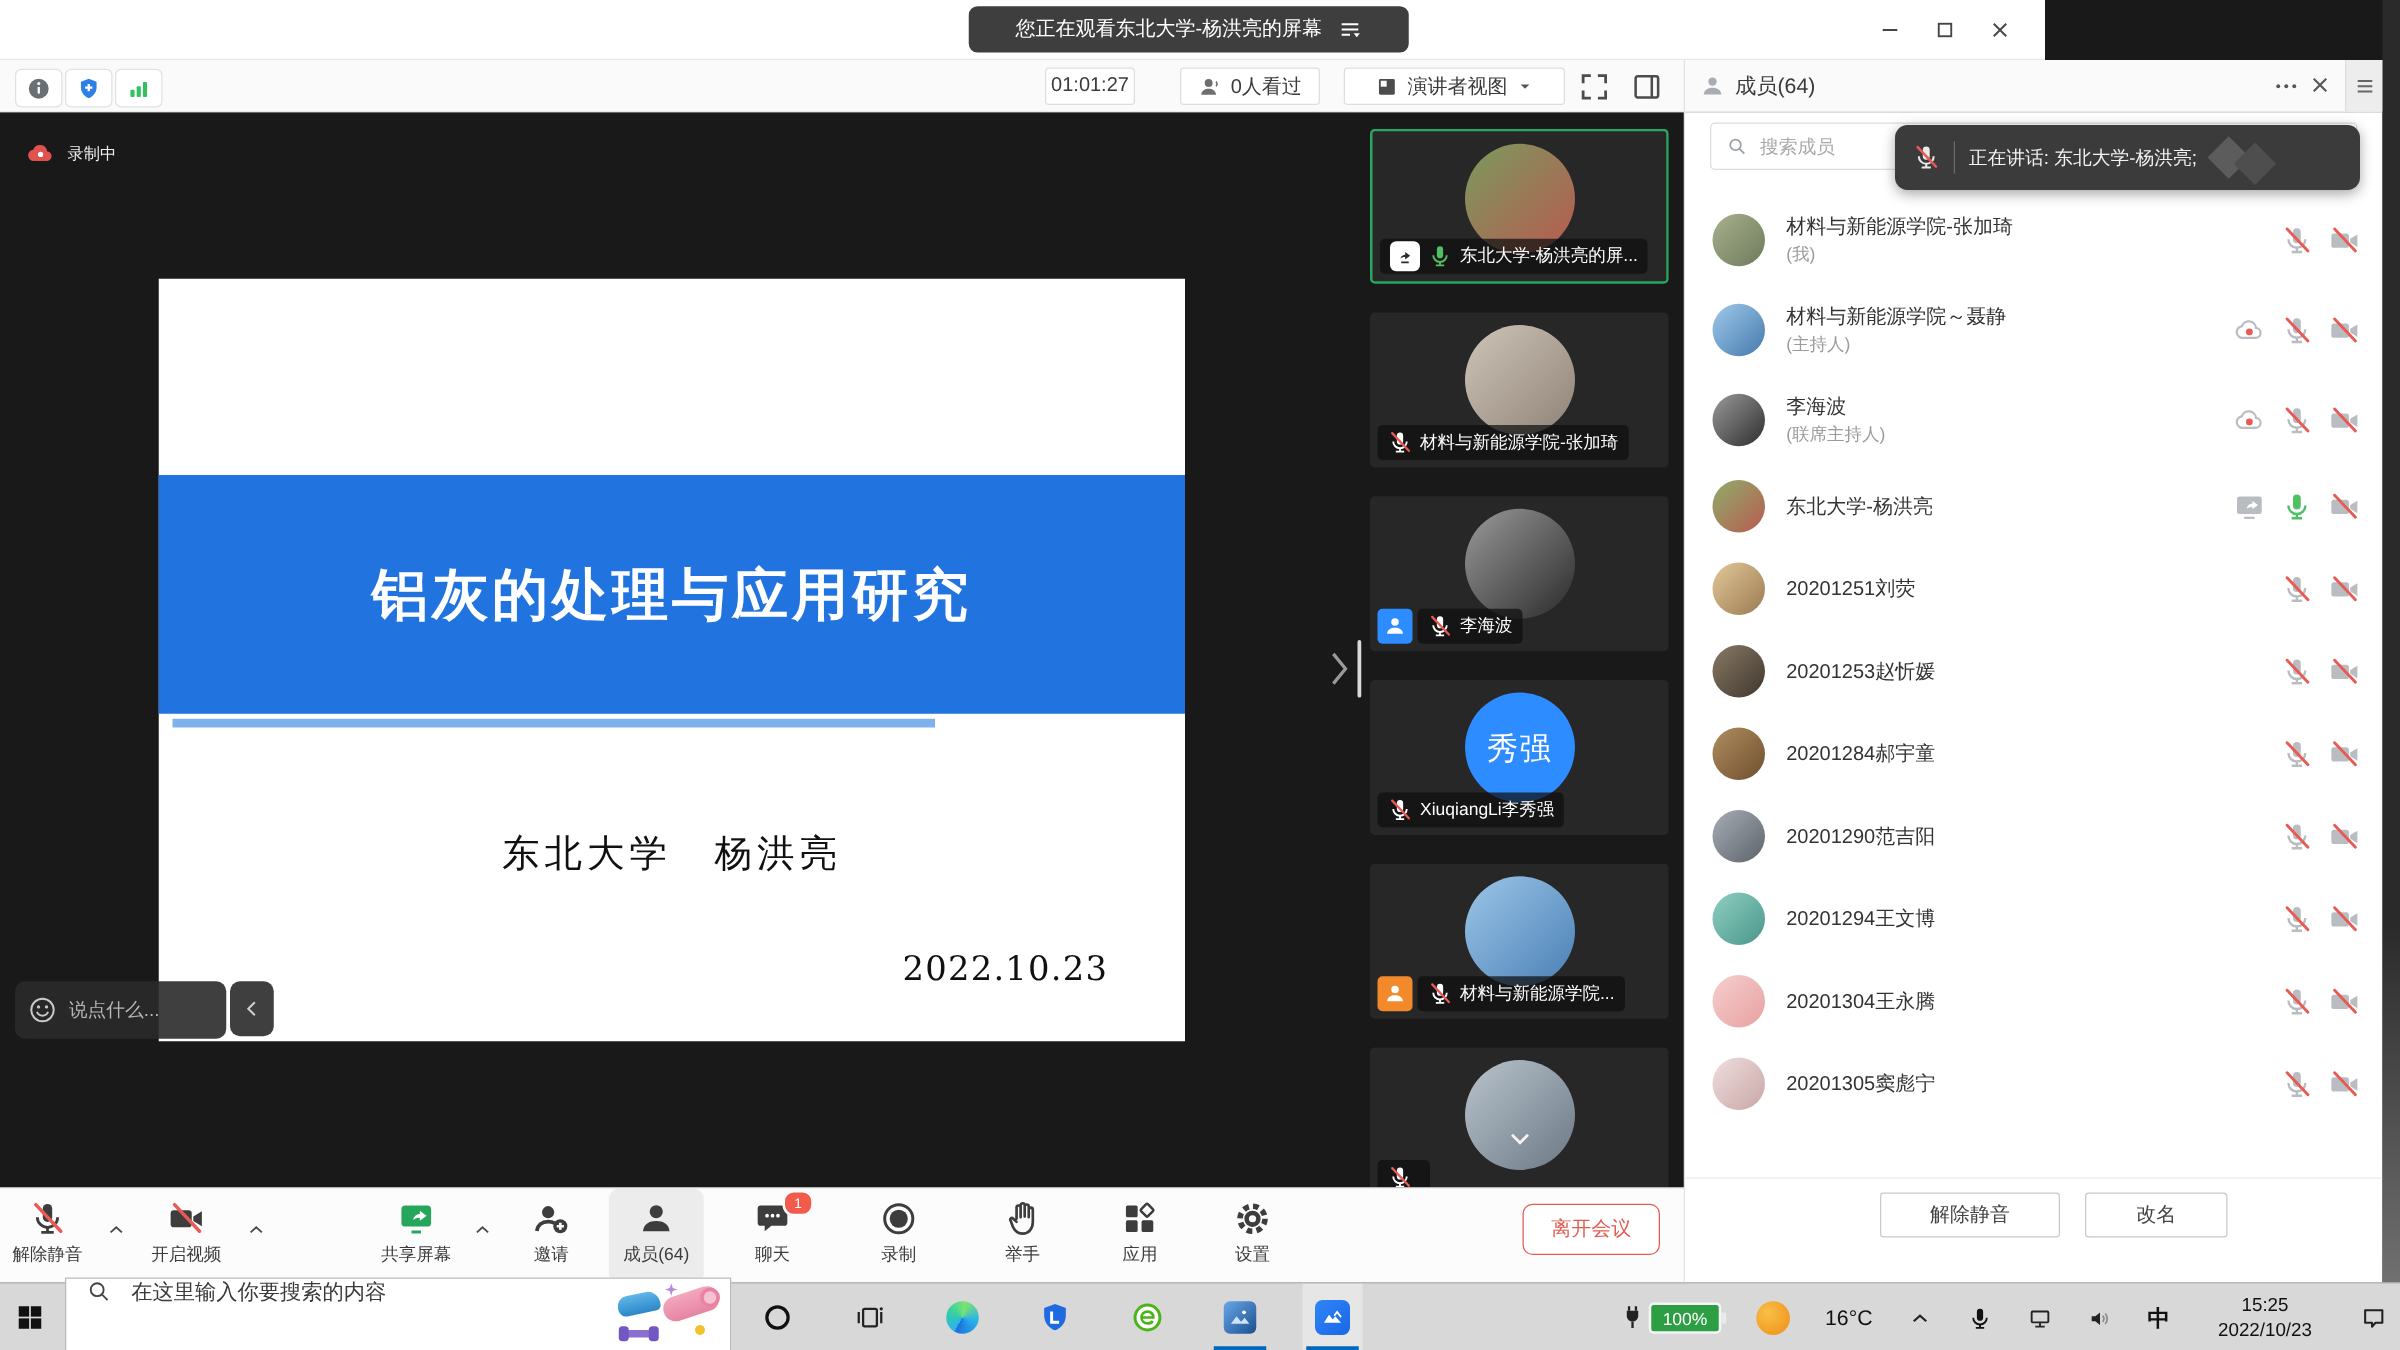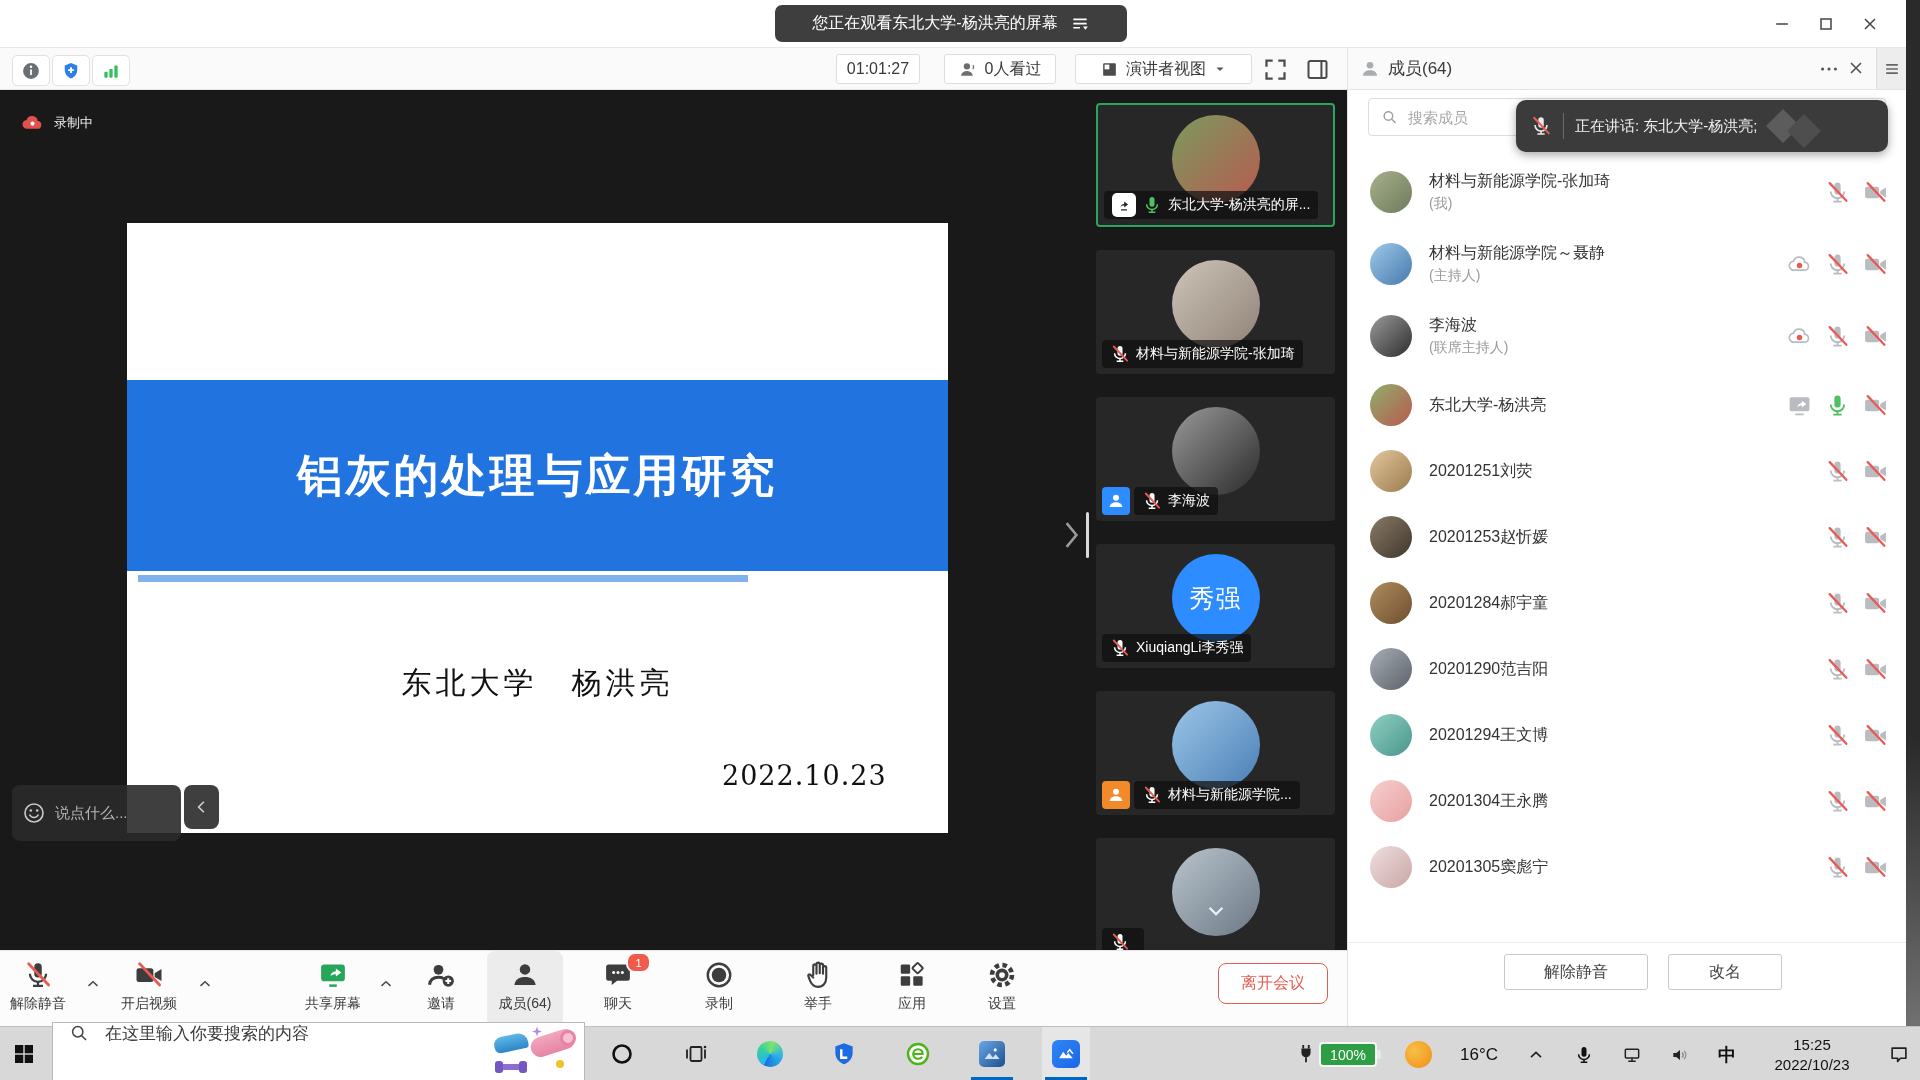--- a/index.html
+++ b/index.html
@@ -2,21 +2,21 @@
 <html><head>
 <meta charset="utf-8">
 <style>
   html,body{margin:0;padding:0;background:#000;}
   body{font-family:"Liberation Sans","DejaVu Sans",sans-serif;}
   .screen{position:relative;width:1920px;height:1080px;background:#191919;overflow:hidden;}
   .ic{display:inline-flex;align-items:center;justify-content:center;}
   .ic svg{width:100%;height:100%;display:block;}
 
   
-  .titlebar{position:absolute;left:0;top:0;width:1906px;height:48px;background:#ffffff;border-bottom:1px solid #e8e8e8;box-sizing:border-box;}
+  .titlebar{position:absolute;left:0;top:0;width:1636px;height:48px;background:#ffffff;border-bottom:1px solid #e8e8e8;box-sizing:border-box;}
   .title-pill{position:absolute;left:775px;top:5px;width:352px;height:37px;background:#3e3e3e;border-radius:7px;display:flex;align-items:center;justify-content:center;gap:12px;color:#fff;font-size:16px;}
   .win-controls{position:absolute;right:14px;top:0;height:48px;display:flex;}
   .wc{width:44px;height:48px;display:flex;align-items:center;justify-content:center;}
   .wc .ic{width:20px;height:20px;}
 
   
   .topbar{position:absolute;left:0;top:48px;width:1906px;height:42px;background:#fafafa;border-bottom:1px solid #e3e3e3;box-sizing:border-box;}
   .tb-ic{position:absolute;top:7px;width:36px;height:29px;border:1px solid #e1e1e1;border-radius:5px;background:#fff;display:flex;align-items:center;justify-content:center;}
   .tb-ic .ic{width:20px;height:20px;}
   .tb-box{position:absolute;top:6px;height:30px;background:#fff;border:1px solid #dedede;border-radius:3px;display:flex;align-items:center;justify-content:center;gap:7px;box-sizing:border-box;color:#3a3a3a;font-size:16px;}
@@ -33,21 +33,21 @@
   
   .stage{position:absolute;left:0;top:90px;width:1348px;height:860px;background:#191919;overflow:hidden;}
   .rec{position:absolute;left:20px;top:20px;display:flex;align-items:center;gap:9px;color:#ededed;font-size:13px;}
   .rec .ic{width:25px;height:25px;}
   .slide{position:absolute;left:127px;top:133px;width:821px;height:610px;background:#ffffff;}
   .banner{position:absolute;left:0;top:157px;width:821px;height:191px;background:#2173DF;display:flex;align-items:center;justify-content:center;}
   .banner-title{color:#fff;font-size:45px;font-weight:bold;letter-spacing:3px;}
   .underbar{position:absolute;left:11px;top:352px;width:610px;height:7px;background:#7FB2EC;}
   .slide-author{position:absolute;left:0;top:440px;width:100%;text-align:center;font-family:"DejaVu Serif","Liberation Serif",serif;font-size:30px;color:#111;letter-spacing:4px;}
   .slide-date{position:absolute;left:595px;top:537px;font-family:"DejaVu Serif","Liberation Serif",serif;font-size:27px;color:#111;letter-spacing:1px;}
-  .chat-bubble{position:absolute;left:12px;top:695px;width:169px;height:56px;background:rgba(42,42,42,0.9);border-radius:8px;display:flex;align-items:center;gap:9px;padding-left:10px;box-sizing:border-box;}
+  .chat-bubble{position:absolute;left:12px;top:695px;width:169px;height:46px;background:rgba(42,42,42,0.9);border-radius:8px;display:flex;align-items:center;gap:9px;padding-left:10px;box-sizing:border-box;}
   .chat-bubble .ic{width:24px;height:24px;color:#c9c9c9;}
   .chat-ph{color:#b5b5b5;font-size:15px;white-space:nowrap;overflow:hidden;}
   .chat-collapse{position:absolute;left:184px;top:695px;width:35px;height:44px;background:rgba(42,42,42,0.9);border-radius:8px;display:flex;align-items:center;justify-content:center;}
   .chat-collapse .ic{width:18px;height:18px;color:#cfcfcf;}
   .stage-chev{position:absolute;left:1058px;top:425px;width:26px;height:40px;color:#9a9a9a;}
   .stage-chev-bar{position:absolute;left:1086px;top:422px;width:3px;height:46px;background:#d9d9d9;border-radius:2px;}
 
   
   .thumb-col{position:absolute;left:1096px;top:13px;width:239px;height:847px;overflow:hidden;}
   .thumb{position:relative;width:239px;height:124px;margin-bottom:23px;background:#272727;border-radius:4px;box-sizing:border-box;overflow:hidden;}
@@ -196,21 +196,21 @@
     <div class="tb-ic" style="left:92px;">
       <span class="ic">
           <svg viewBox="0 0 24 24">
             <rect x="4" y="13" width="4" height="7" rx="1" fill="#35c05e"></rect>
             <rect x="10" y="9.5" width="4" height="10.5" rx="1" fill="#35c05e"></rect>
             <rect x="16" y="5.5" width="4" height="14.5" rx="1" fill="#35c05e"></rect>
           </svg>
         </span>
     </div>
 
-    <div class="tb-box" style="left:836px;width:84px;text-align:right;">
+    <div class="tb-box" style="left:836px;width:72px;text-align:right;">
       <span>01:01:27</span>
     </div>
     <div class="tb-box" style="left:944px;width:112px;">
       <span class="ic" style="width:19px;height:19px;color:#6e6e6e;">
           <svg viewBox="0 0 24 24">
             <circle cx="10" cy="8" r="4" fill="currentColor"></circle>
             <path d="M2.5 20c.5-4 3.8-6 7.5-6s7 2 7.5 6z" fill="currentColor"></path>
             <path d="M17.5 6.5a4 4 0 0 1 0 5" stroke="currentColor" fill="none" stroke-width="1.5"></path>
           </svg>
         </span>

